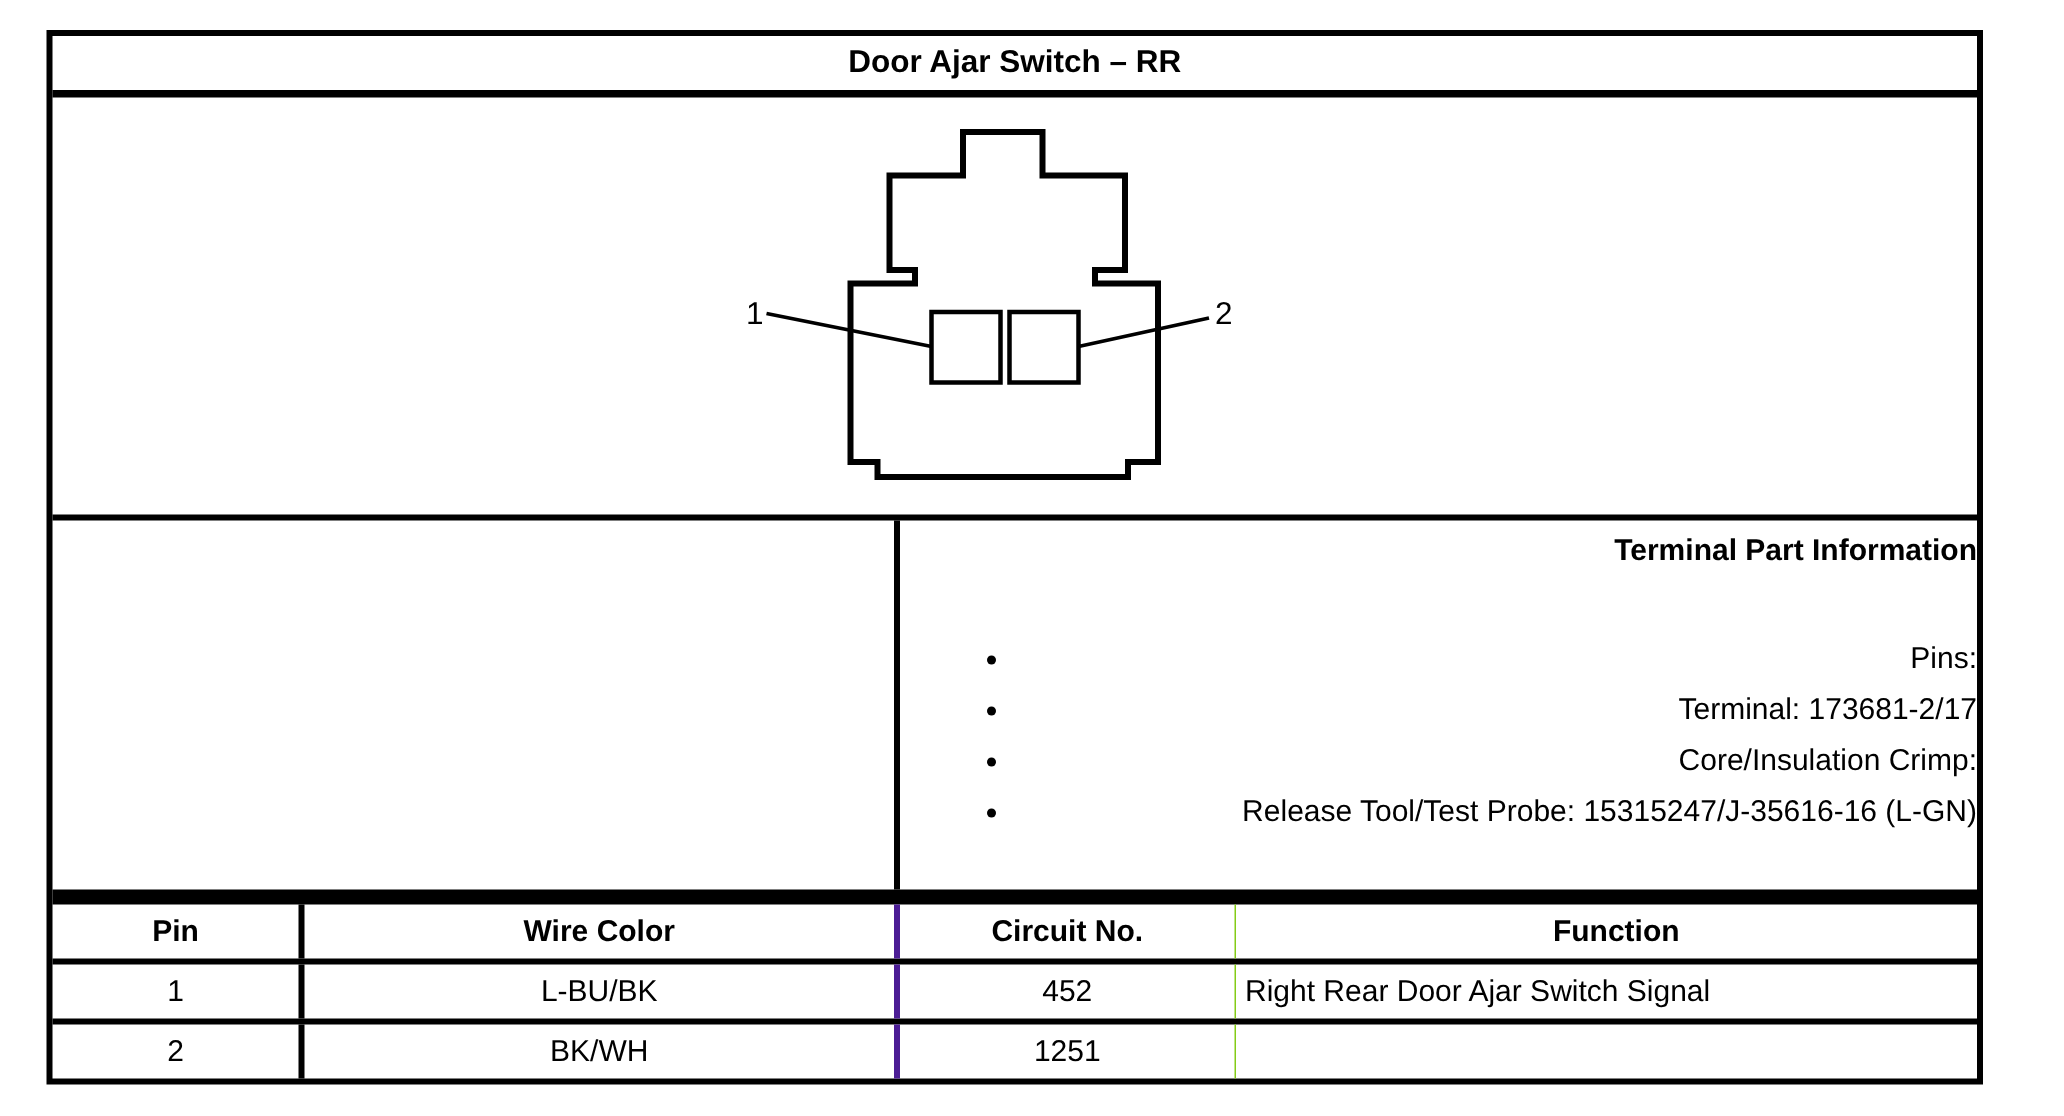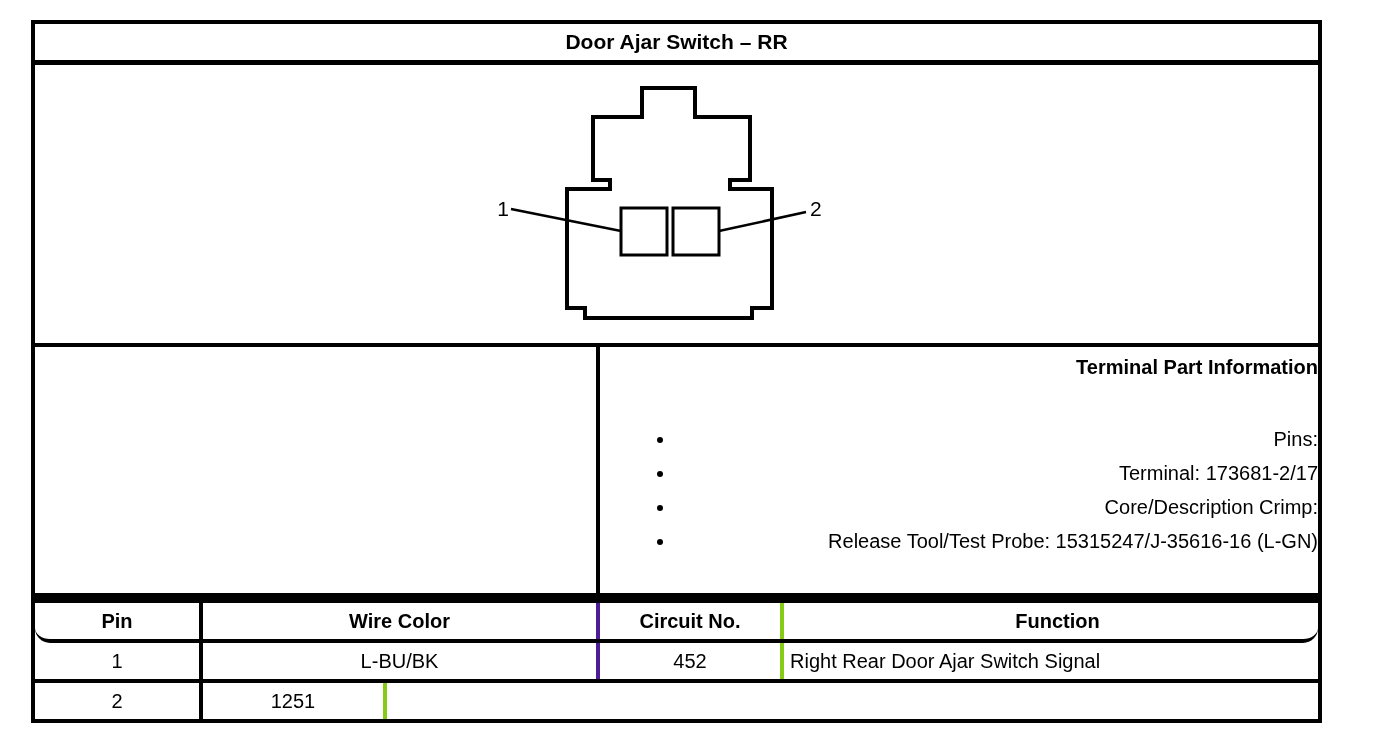--- a/index.html
+++ b/index.html
@@ -91,23 +91,23 @@
   }
   .grid-row:last-child { height: 36px; border-bottom: none; }
   .cc {
     display: flex;
     align-items: center;
     justify-content: center;
     overflow: hidden;
   }
   .col-pin      { flex: none; width: 168px; border-right: 4px solid #000; }
   .col-wire     { flex: none; width: 397px; border-right: 4px solid #4c1d95; }
-  .col-circuit  { flex: none; width: 184px; border-right: 4px solid #84cc16; }
+  .col-circuit  { flex: none; width: 224px; border-right: 1px solid #84cc16; }
   .col-function { flex: 1 1 auto; justify-content: flex-start; padding-left: 6px; }
-  .grid-row.head { font-weight: bold; border-radius: 15px; }
+  .grid-row.head { font-weight: bold; }
   .grid-row.head .col-function { justify-content: center; padding-left: 13px; }
 </style>
 </head>
 <body>
 
 <div class="sheet">
 
   <div class="title-row">
     <span>Door Ajar Switch – RR</span>
   </div>
@@ -125,38 +125,39 @@
   </div>
 
   <div class="info-row">
     <div class="info-cell left">
     </div>
     <div class="info-cell right">
       <div class="info-heading">Terminal Part Information</div>
       <ul class="info-list">
         <li>Pins:</li>
         <li>Terminal: 173681-2/17</li>
-        <li>Core/Description Crimp:</li>
+        <li>Core/Insulation Crimp:</li>
         <li>Release Tool/Test Probe: 15315247/J-35616-16 (L-GN)</li>
       </ul>
     </div>
   </div>
 
   <div class="grid">
     <div class="grid-row head">
       <div class="cc col-pin">Pin</div>
       <div class="cc col-wire">Wire Color</div>
       <div class="cc col-circuit">Circuit No.</div>
       <div class="cc col-function">Function</div>
     </div>
     <div class="grid-row">
       <div class="cc col-pin">1</div>
       <div class="cc col-wire">L-BU/BK</div>
       <div class="cc col-circuit">452</div>
       <div class="cc col-function">Right Rear Door Ajar Switch Signal</div>
     </div>
     <div class="grid-row">
       <div class="cc col-pin">2</div>
+      <div class="cc col-wire">BK/WH</div>
       <div class="cc col-circuit">1251</div>
     </div>
   </div>
 
 </div>
 
 </body></html>

